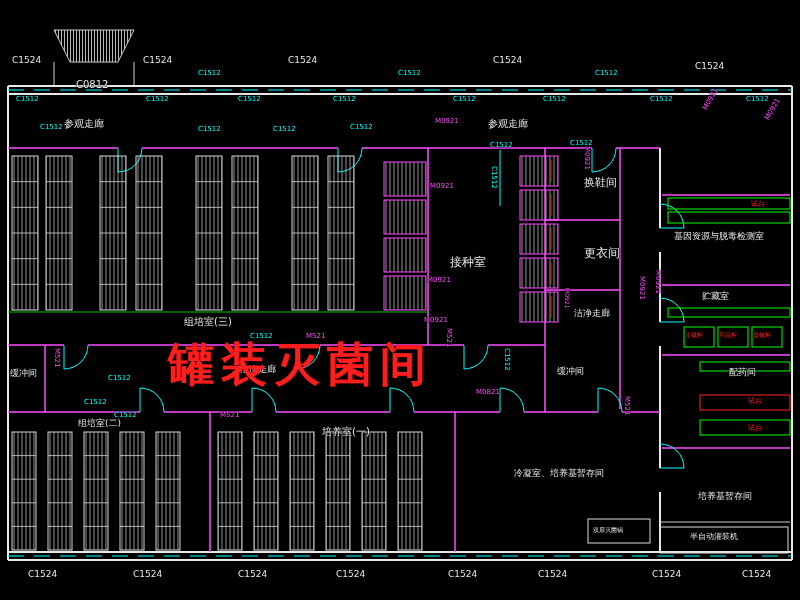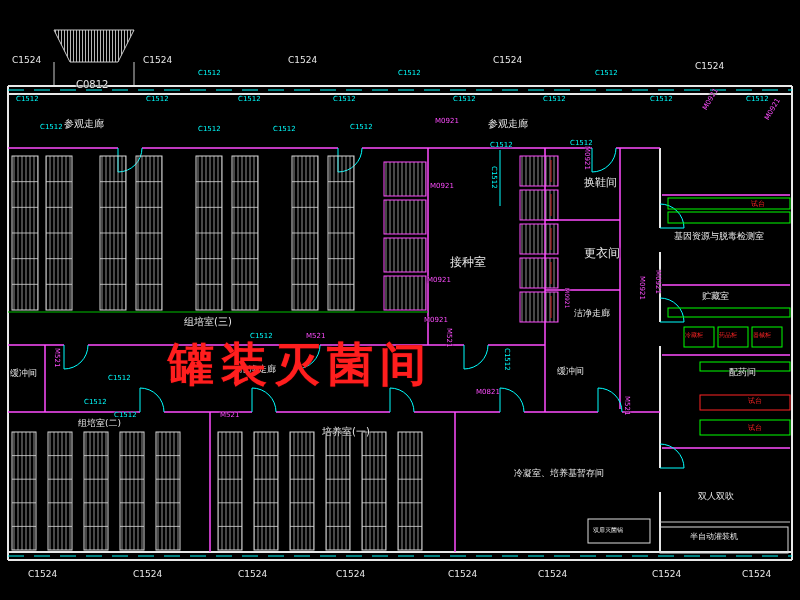--- a/index.html
+++ b/index.html
@@ -292,21 +292,21 @@
       <span class="lbl" style="left: 510px; top: 348px; font-size: 7px; color: rgb(0, 255, 255); transform: rotate(90deg);">C1512</span>
       <span class="lbl" style="left: 476px; top: 389px; font-size: 7px; color: rgb(255, 77, 255);">M0821</span>
       <span class="lbl" style="left: 557px; top: 367px; font-size: 9px; color: rgb(232, 232, 232);">缓冲间</span>
       <span class="lbl" style="left: 630px; top: 396px; font-size: 7px; color: rgb(255, 77, 255); transform: rotate(90deg);">M521</span>
       <span class="lbl" style="left: 60px; top: 419px; font-size: 9px; color: rgb(232, 232, 232); padding-left: 18px;">组培室(二)</span>
       <span class="lbl" style="left: 114px; top: 412px; font-size: 7px; color: rgb(0, 255, 255);">C1512</span>
       <span class="lbl" style="left: 220px; top: 412px; font-size: 7px; color: rgb(255, 77, 255);">M521</span>
       <span class="lbl" style="left: 322px; top: 427px; font-size: 10px; color: rgb(232, 232, 232);">培养室(一)</span>
       <span class="lbl" style="left: 514px; top: 469px; font-size: 9px; color: rgb(232, 232, 232);">冷凝室、培养基暂存间</span>
       <span class="lbl" style="left: 593px; top: 527px; font-size: 6px; color: rgb(232, 232, 232);">双扉灭菌锅</span>
-      <span class="lbl" style="left: 698px; top: 492px; font-size: 9px; color: rgb(232, 232, 232);">双人双吹</span>
+      <span class="lbl" style="left: 698px; top: 492px; font-size: 9px; color: rgb(232, 232, 232);">培养基暂存间</span>
       <span class="lbl" style="left: 690px; top: 533px; font-size: 8px; color: rgb(232, 232, 232);">半自动灌装机</span>
       <span class="lbl" style="left: 674px; top: 232px; font-size: 9px; color: rgb(232, 232, 232);">基因资源与脱毒检测室</span>
       <span class="lbl" style="left: 702px; top: 292px; font-size: 9px; color: rgb(232, 232, 232); text-align: center;">贮藏室</span>
       <span class="lbl" style="left: 729px; top: 368px; font-size: 9px; color: rgb(232, 232, 232);">配药间</span>
       <span class="lbl" style="left: 751px; top: 201px; font-size: 7px; color: rgb(255, 36, 36);">试台</span>
       <span class="lbl" style="left: 748px; top: 398px; font-size: 7px; color: rgb(255, 36, 36);">试台</span>
       <span class="lbl" style="left: 748px; top: 425px; font-size: 7px; color: rgb(255, 36, 36);">试台</span>
       <span class="lbl" style="left: 685px; top: 332px; font-size: 6px; color: rgb(255, 36, 36);">冷藏柜</span>
       <span class="lbl" style="left: 719px; top: 332px; font-size: 6px; color: rgb(255, 36, 36);">药品柜</span>
       <span class="lbl" style="left: 753px; top: 332px; font-size: 6px; color: rgb(255, 36, 36);">器械柜</span>

